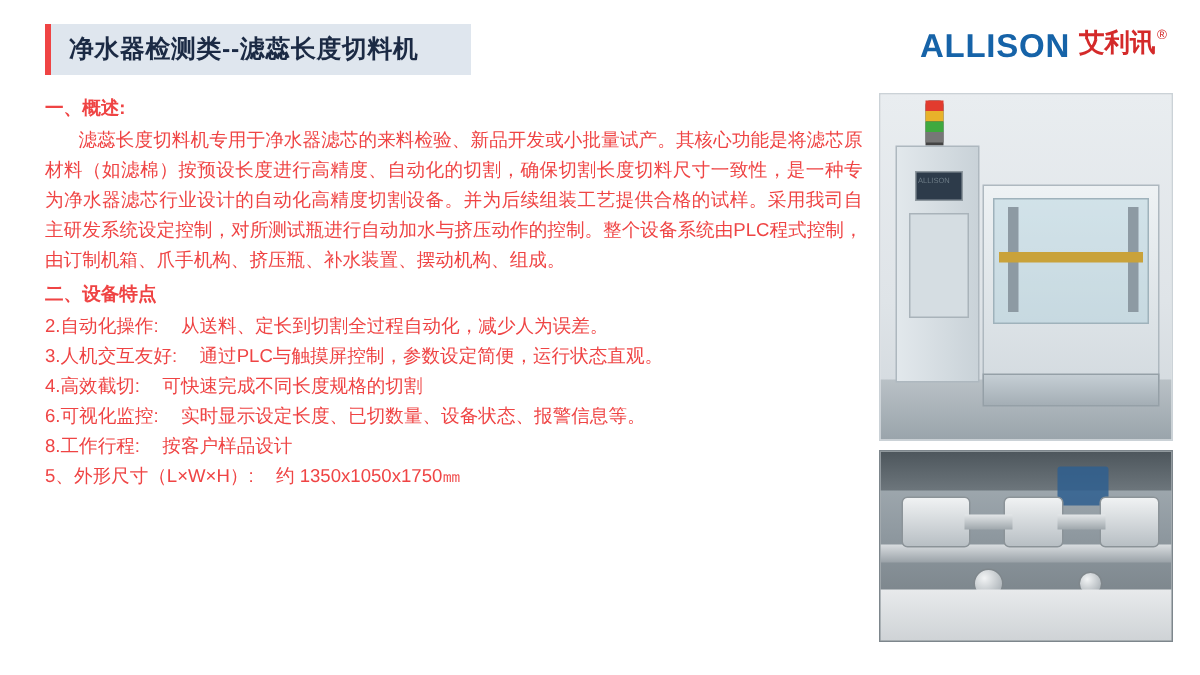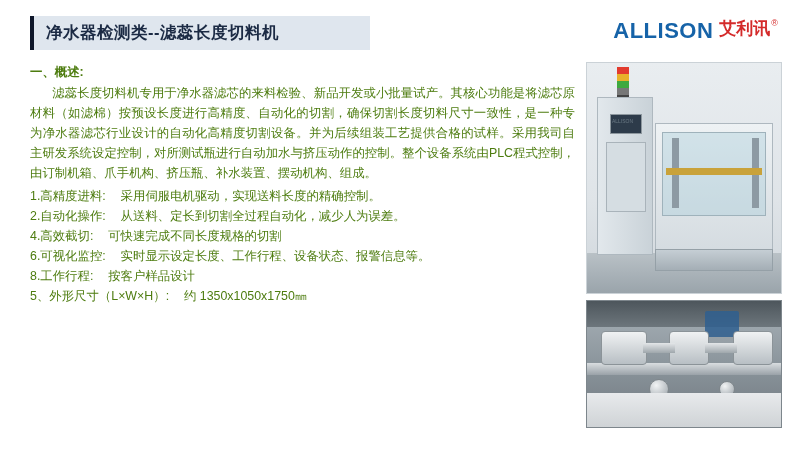--- a/index.html
+++ b/index.html
@@ -11,24 +11,24 @@
     font-family: "Liberation Sans", sans-serif;
     overflow: hidden;
     position: relative;
   }
 
   
   .title-bar {
     position: absolute;
     left: 30px;
     top: 16px;
-    width: 340px;
+    width: 284px;
     height: 34px;
     background: #dfe6ee;
-    border-left: 4px solid #0f172a;
+    border-left: 4px solid #ef4444;
     display: flex;
     align-items: center;
   }
   .title-text {
     font-size: 16.5px;
     font-weight: bold;
     color: #1b2a44;
     padding-left: 12px;
     letter-spacing: 0.5px;
     white-space: nowrap;
@@ -62,21 +62,21 @@
     margin-top: -2px;
   }
 
   
   .content {
     position: absolute;
     left: 30px;
     top: 62px;
     width: 545px;
     font-size: 12.4px;
-    color: #4d7c0f;
+    color: #ef4444;
     line-height: 1.62;
   }
   .sec-head {
     font-weight: bold;
     margin: 0 0 1px 0;
   }
   .para {
     text-align: justify;
     margin: 0 0 2px 0;
     text-indent: 1.8em;
@@ -204,26 +204,27 @@
 
 <div class="brand">
   <span class="brand-latin">ALLISON</span>
   <span class="brand-cn">艾利讯</span>
   <span class="brand-reg">®</span>
 </div>
 
 <div class="content">
   <div class="sec-head">一、概述:</div>
   <div class="para">滤蕊长度切料机专用于净水器滤芯的来料检验、新品开发或小批量试产。其核心功能是将滤芯原材料（如滤棉）按预设长度进行高精度、自动化的切割，确保切割长度切料尺寸一致性，是一种专为净水器滤芯行业设计的自动化高精度切割设备。并为后续组装工艺提供合格的试样。采用我司自主研发系统设定控制，对所测试瓶进行自动加水与挤压动作的控制。整个设备系统由PLC程式控制，由订制机箱、爪手机构、挤压瓶、补水装置、摆动机构、组成。</div>
+  <div class="sec-head">二、设备特点</div>
 
   <div class="feat-list">
-    <div class="feat"><span class="lbl">1.高精度进料:</span><span class="gap"></span><span>采用伺服电机驱动，实现送料长度的精确控制。</span></div>
     <div class="feat"><span class="lbl">2.自动化操作:</span><span class="gap"></span><span>从送料、定长到切割全过程自动化，减少人为误差。</span></div>
+    <div class="feat"><span class="lbl">3.人机交互友好:</span><span class="gap"></span><span>通过PLC与触摸屏控制，参数设定简便，运行状态直观。</span></div>
     <div class="feat"><span class="lbl">4.高效截切:</span><span class="gap"></span><span>可快速完成不同长度规格的切割</span></div>
-    <div class="feat"><span class="lbl">6.可视化监控:</span><span class="gap"></span><span>实时显示设定长度、工作行程、设备状态、报警信息等。</span></div>
+    <div class="feat"><span class="lbl">6.可视化监控:</span><span class="gap"></span><span>实时显示设定长度、已切数量、设备状态、报警信息等。</span></div>
     <div class="feat"><span class="lbl">8.工作行程:</span><span class="gap"></span><span>按客户样品设计</span></div>
     <div class="feat"><span class="lbl">5、外形尺寸（L×W×H）:</span><span class="gap"></span><span>约 1350x1050x1750㎜</span></div>
   </div>
 </div>
 
 <div class="photo-machine">
   <div class="pm-floor"></div>
   <div class="pm-tower">
       <i></i>
       <i></i>

